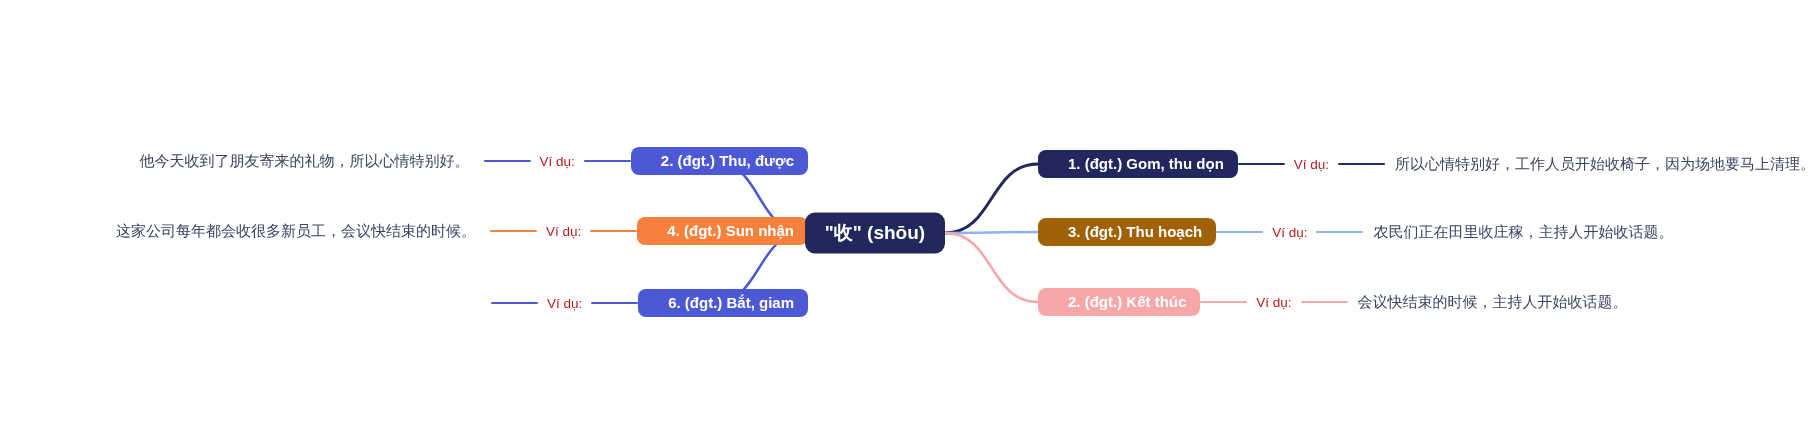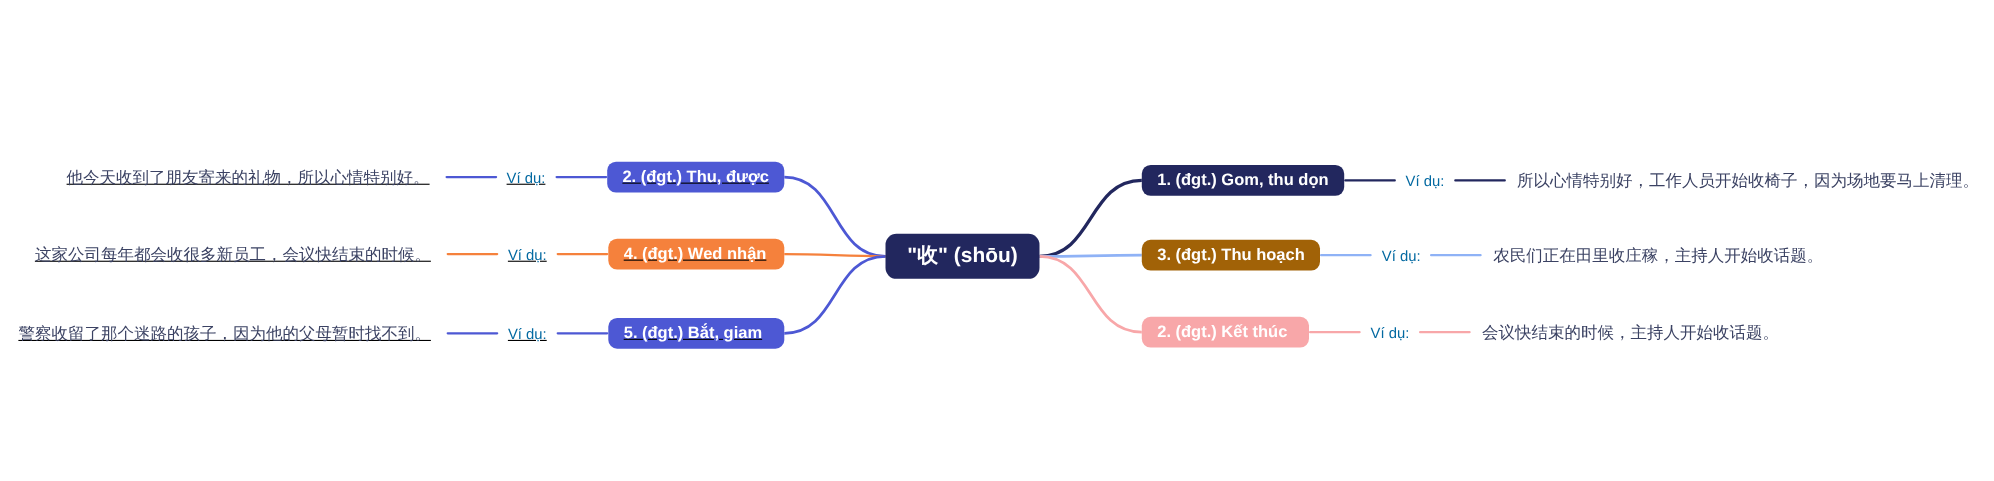--- a/index.html
+++ b/index.html
@@ -19,51 +19,52 @@
   }
   #edges path { fill: none; }
   .row {
     position: absolute;
     display: flex;
     align-items: center;
     white-space: nowrap;
     z-index: 1;
     transform: translateY(-50%);
   }
-  .row.left { left: 0; width: 713px; justify-content: flex-end; text-decoration: underline; }
+  .row.left { left: 0; width: 808px; justify-content: flex-end; }
   .row.right { left: 1038px; justify-content: flex-start; }
   .example {
     font-size: 15px;
     color: #3b4263;
   }
   .row.left .example { margin-right: 14px; }
   .row.right .example { margin-left: 4px; }
   .vidu {
     font-size: 13.5px;
-    color: #0369a1;
+    color: #b91c1c;
   }
   .seg {
     display: inline-block;
     width: 47px;
     height: 2px;
     border-radius: 1px;
   }
   .row.left .seg.seg-a { margin: 0 9px 0 0; }
   .row.left .seg.seg-b { margin: 0 0 0 9px; }
   .row.right .seg.seg-a { margin: 0 9px 0 0; }
   .row.right .seg.seg-b { margin: 0 6px 0 9px; }
   .pill {
     display: inline-block;
     box-sizing: border-box;
     min-width: 152px;
-    padding: 5px 14px 6px 14px;
+    padding: 5px 14px 6px 30px;
     border-radius: 8px;
     color: #ffffff;
     font-size: 15px;
     font-weight: bold;
+    text-align: center;
     cursor: pointer;
   }
   .row.left .pill { min-width: 160px; }
   #center-node {
     position: absolute;
     left: 805px;
     top: 233px;
     transform: translateY(-50%);
     width: 140px;
     box-sizing: border-box;
@@ -99,29 +100,28 @@
     <span class="vidu">Ví dụ:</span>
     <span class="seg seg-b" style="background: rgb(77, 88, 212);"></span>
     <span class="pill" style="background: rgb(77, 88, 212);">2. (đgt.) Thu, được</span>
   </div>
 
   <div class="row left" style="top:231px">
     <span class="example">这家公司每年都会收很多新员工，会议快结束的时候。</span>
     <span class="seg seg-a" style="background: rgb(245, 129, 60);"></span>
     <span class="vidu">Ví dụ:</span>
     <span class="seg seg-b" style="background: rgb(245, 129, 60);"></span>
-    <span class="pill" style="background: rgb(245, 129, 60);">4. (đgt.) Wed nhận</span>
+    <span class="pill" style="background: rgb(245, 129, 60);">4. (đgt.) Sun nhận</span>
   </div>
 
   <div class="row left" style="top:303px">
-    <span class="example">警察收留了那个迷路的孩子，因为他的父母暂时找不到。</span>
     <span class="seg seg-a" style="background: rgb(77, 88, 212);"></span>
     <span class="vidu">Ví dụ:</span>
     <span class="seg seg-b" style="background: rgb(77, 88, 212);"></span>
-    <span class="pill" style="background: rgb(77, 88, 212);">5. (đgt.) Bắt, giam</span>
+    <span class="pill" style="background: rgb(77, 88, 212);">6. (đgt.) Bắt, giam</span>
   </div>
 
   <div class="row right" style="top:164px">
     <span class="pill" style="background: rgb(34, 39, 94);">1. (đgt.) Gom, thu dọn</span>
     <span class="seg seg-a" style="background: rgb(34, 39, 94);"></span>
     <span class="vidu">Ví dụ:</span>
     <span class="seg seg-b" style="background: rgb(34, 39, 94);"></span>
     <span class="example">所以心情特别好，工作人员开始收椅子，因为场地要马上清理。</span>
   </div>
 

